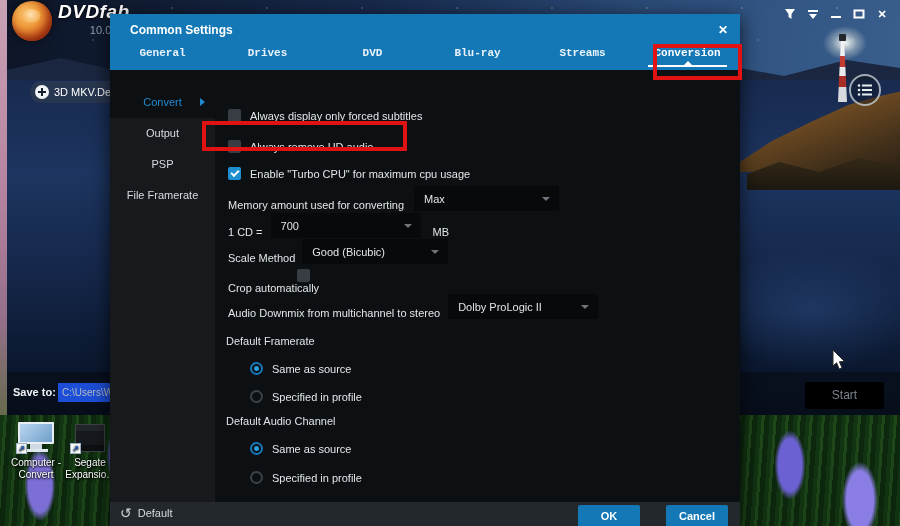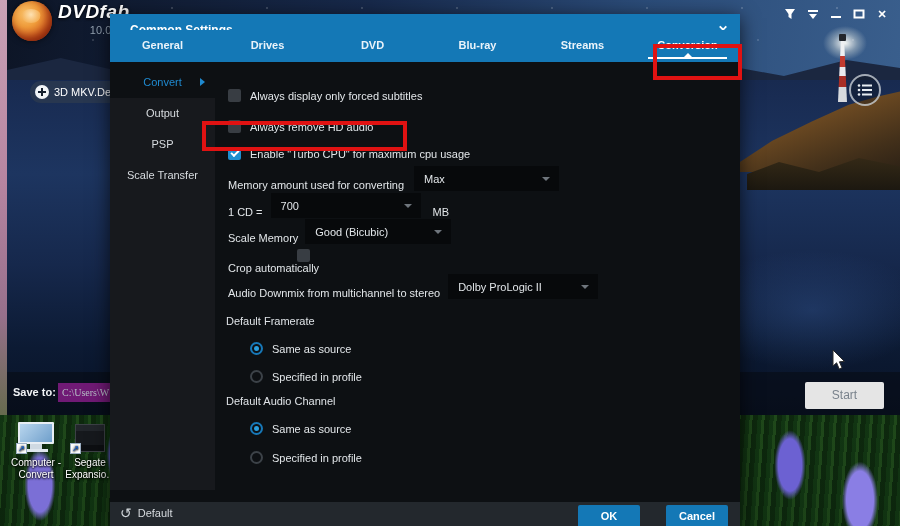--- a/index.html
+++ b/index.html
@@ -94,41 +94,41 @@
   .pill-plus:before { left:3px; top:6px; width:8px; height:2px; }
   .pill-plus:after { left:6px; top:3px; width:2px; height:8px; }
 
   
   .list-btn { position:absolute; left:842px; top:74px; width:32px; height:32px; border-radius:50%;
     border:2px solid rgba(225,232,238,.7); background:rgba(12,18,26,.35); display:flex; align-items:center; justify-content:center; }
 
   
   .app-bottom { position:absolute; left:0; top:372px; width:100%; height:43px; background:rgba(7,11,19,.55); }
   .save-label { position:absolute; left:6px; top:14px; color:#f0f3f5; font-size:11px; font-weight:bold; }
-  .save-box { position:absolute; left:51px; top:11px; width:59px; height:19px; background:#701a75;
-    color:#b6bec6; font-size:10px; line-height:19px; padding-left:4px; white-space:nowrap; overflow:hidden;font-family:Liberation Serif, serif; }
-  .start-btn { position:absolute; left:798px; top:10px; width:79px; height:27px; background:#e5e5e5;
+  .save-box { position:absolute; left:51px; top:11px; width:59px; height:19px; background:#1d4ed8;
+    color:#b6bec6; font-size:10px; line-height:19px; padding-left:4px; white-space:nowrap; overflow:hidden; }
+  .start-btn { position:absolute; left:798px; top:10px; width:79px; height:27px; background:#000000;
     color:#79828c; font-size:12px; text-align:center; line-height:27px; border-radius:2px; }
 
   
   .dialog { position:absolute; left:110px; top:14px; width:630px; height:512px; background:#0d1013;
     box-shadow:0 4px 18px rgba(0,0,0,.7); }
   .dlg-header { position:absolute; left:0; top:0; width:100%; height:32px; background:#1478b6; }
   .dlg-title { position:absolute; left:20px; top:9px; color:#fff; font-size:12px; font-weight:bold; }
   .dlg-close { position:absolute; right:8px; top:7px; width:18px; height:18px; color:#fff; font-size:12px;
     font-weight:bold; text-align:center; line-height:18px; cursor:pointer; }
-  .dlg-tabs { position:absolute; left:0; top:16px; width:100%; height:32px; background:#1478b6; display:flex; }
+  .dlg-tabs { position:absolute; left:0; top:24px; width:100%; height:32px; background:#1478b6; display:flex;font-family:Liberation Mono, monospace; }
   .tab { flex:1; text-align:center; color:#eaf3fa; font-size:11px; font-weight:bold; line-height:30px;
     position:relative; cursor:pointer; }
   .tab.active { color:#fff; }
   .tab.active .tab-underline { position:absolute; left:13px; right:13px; bottom:3px; height:2px; background:#fff; }
   .tab.active .tab-caret { position:absolute; left:50%; bottom:5px; margin-left:-4px; width:0; height:0;
     border-left:4px solid transparent; border-right:4px solid transparent; border-bottom:4px solid #fff; }
 
-  .dlg-body { position:absolute; left:0; top:52px; width:100%; height:424px; }
+  .dlg-body { position:absolute; left:0; top:72px; width:100%; height:424px; }
   .side { position:absolute; left:0; top:0; width:105px; height:100%; background:#17191d; }
   .side-item { height:31px; line-height:31px; text-align:center; color:#d7dbdf; font-size:11px; cursor:pointer; position:relative; }
   .side-item.active { background:#0d1013; color:#1f8ad0; height:32px; line-height:32px; }
   .side-arrow { position:absolute; right:10px; top:50%; margin-top:-4px; width:0; height:0;
     border-top:4px solid transparent; border-bottom:4px solid transparent; border-left:5px solid #1f8ad0; }
 
   .content { position:absolute; left:105px; top:0; right:0; height:100%; color:#e2e6e9; font-size:11px; }
   .crow { position:absolute; left:13px; display:flex; align-items:flex-end; height:20px; }
   .cbx { width:13px; height:13px; border-radius:2px; background:#383d43; margin-right:9px; flex:none; position:relative; cursor:pointer; }
   .cbx.checked { background:#1e8fd0; }
@@ -273,21 +273,21 @@
     </div>
 
     <div class="dlg-body">
       <div class="side">
         <div class="side-item active">
           <span>Convert</span>
           <span class="side-arrow"></span>
         </div>
         <div class="side-item">Output</div>
         <div class="side-item">PSP</div>
-        <div class="side-item">Scale Transfer</div>
+        <div class="side-item">File Framerate</div>
       </div>
 
       <div class="content">
 
         <div class="crow" style="top:16px;">
           <span class="cbx"></span>
           <span>Always display only forced subtitles</span>
         </div>
 
         <div class="crow" style="top:47px;">
@@ -311,21 +311,21 @@
         <div class="crow" style="top:127px; height:25px;">
           <span>1 CD =</span>
           <span class="dd" style="width:150px; margin-left:8px;">
             <span>700</span>
             <span class="dd-caret"></span>
           </span>
           <span style="margin-left:12px;">MB</span>
         </div>
 
         <div class="crow" style="top:153px; height:25px;">
-          <span>Scale Memory</span>
+          <span>Scale Method</span>
           <span class="dd" style="width:146px; margin-left:7px;">
             <span>Good (Bicubic)</span>
             <span class="dd-caret"></span>
           </span>
         </div>
 
         <div class="crow" style="top:183px;flex-direction:column;">
           <span class="cbx"></span>
           <span>Crop automatically</span>
         </div>

